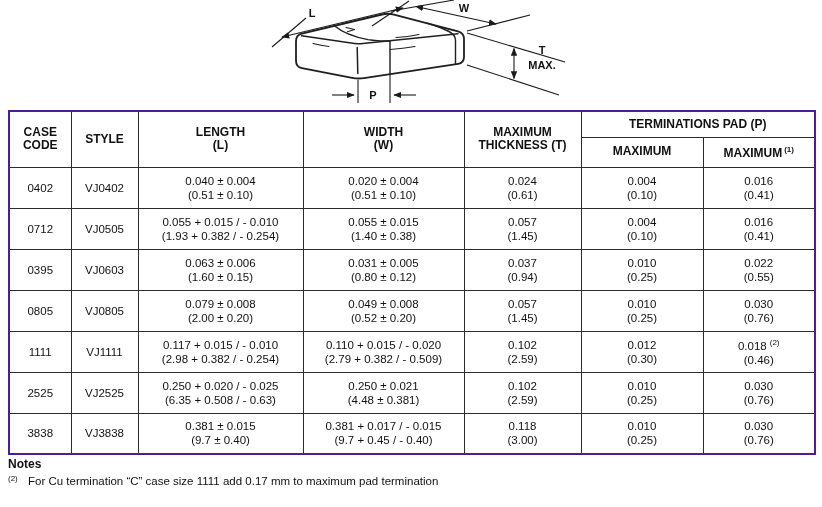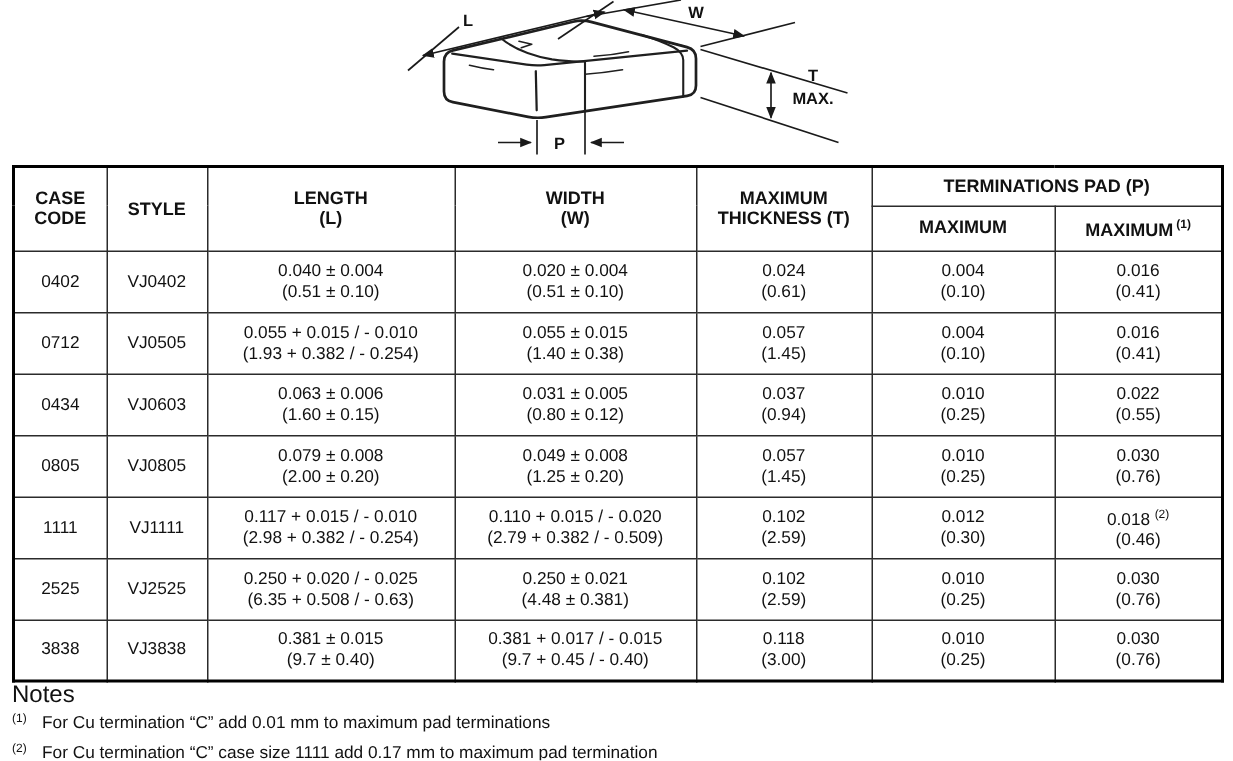--- a/index.html
+++ b/index.html
@@ -6,36 +6,36 @@
   .page{
     position:relative;width:822px;height:507px;background:#ffffff;
     font-family:"Liberation Sans",sans-serif;color:#111;overflow:hidden;
   }
   
   .diagram{position:absolute;left:268px;top:0;width:310px;height:105px;}
   .diagram text{font-family:"Liberation Sans",sans-serif;font-weight:bold;font-size:11px;fill:#111;}
   
   table.dim{
     position:absolute;left:8px;top:110px;width:806px;
-    border-collapse:collapse;table-layout:fixed;border:2px solid #000000;
+    border-collapse:collapse;table-layout:fixed;border:2px solid #4c1d95;
   }
   table.dim th,table.dim td{
     border:1px solid #2b2b2b;text-align:center;vertical-align:middle;padding:0;
   }
   table.dim th{font-size:12px;font-weight:bold;line-height:13.5px;color:#111;}
   table.dim td{font-size:11.5px;font-weight:normal;line-height:14px;color:#111;}
   thead tr.hrow1{height:26px;}
   thead tr.hrow2{height:30px;}
   tbody tr{height:41px;}
   sup{font-size:8px;}
   table.dim th sup{margin-left:2px;}
   table.dim td sup{margin-left:3px;}
   
   .notes{position:absolute;left:8px;top:457px;width:806px;}
-  .notes-title{font-size:16px;font-weight:normal;line-height:14px;}
+  .notes-title{font-size:12px;font-weight:bold;line-height:14px;}
   .note{font-size:11.5px;line-height:15.5px;white-space:nowrap;}
   .note .marker{display:inline-block;width:20px;font-size:8px;vertical-align:4px;}
 </style>
 </head>
 <body>
 
 <div class="page">
 
   <svg class="diagram" viewBox="0 0 310 105" xmlns="http://www.w3.org/2000/svg">
     <defs>
@@ -188,21 +188,21 @@
             <div>0.004</div>
             <div>(0.10)</div>
           </td>
           <td>
             <div>0.016</div>
             <div>(0.41)</div>
           </td>
         </tr>
         <tr>
           <td>
-            <div>0434</div>
+            <div>0395</div>
           </td>
           <td>
             <div>VJ0603</div>
           </td>
           <td>
             <div>0.063 ± 0.006</div>
             <div>(1.60 ± 0.15)</div>
           </td>
           <td>
             <div>0.031 ± 0.005</div>
@@ -227,21 +227,21 @@
           </td>
           <td>
             <div>VJ0805</div>
           </td>
           <td>
             <div>0.079 ± 0.008</div>
             <div>(2.00 ± 0.20)</div>
           </td>
           <td>
             <div>0.049 ± 0.008</div>
-            <div>(1.25 ± 0.20)</div>
+            <div>(0.52 ± 0.20)</div>
           </td>
           <td>
             <div>0.057</div>
             <div>(1.45)</div>
           </td>
           <td>
             <div>0.010</div>
             <div>(0.25)</div>
           </td>
           <td>
@@ -331,21 +331,18 @@
           <td>
             <div>0.030</div>
             <div>(0.76)</div>
           </td>
         </tr>
       </tbody>
   </table>
 
   <div class="notes">
     <div class="notes-title">Notes</div>
-    <div class="note">
-      <span class="marker">(1)</span><span>For Cu termination “C” add 0.01 mm to maximum pad terminations</span>
-    </div>
     <div class="note">
       <span class="marker">(2)</span><span>For Cu termination “C” case size 1111 add 0.17 mm to maximum pad termination</span>
     </div>
   </div>
 
 </div>
 
 </body></html>

